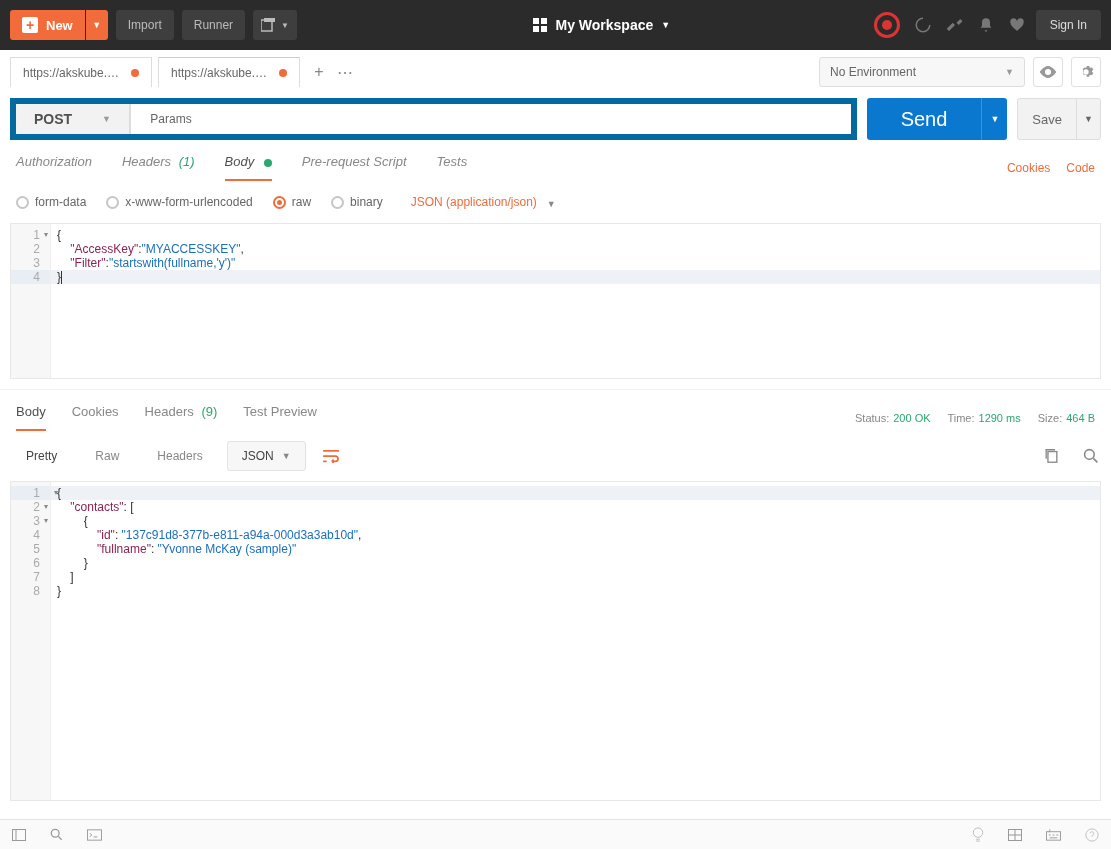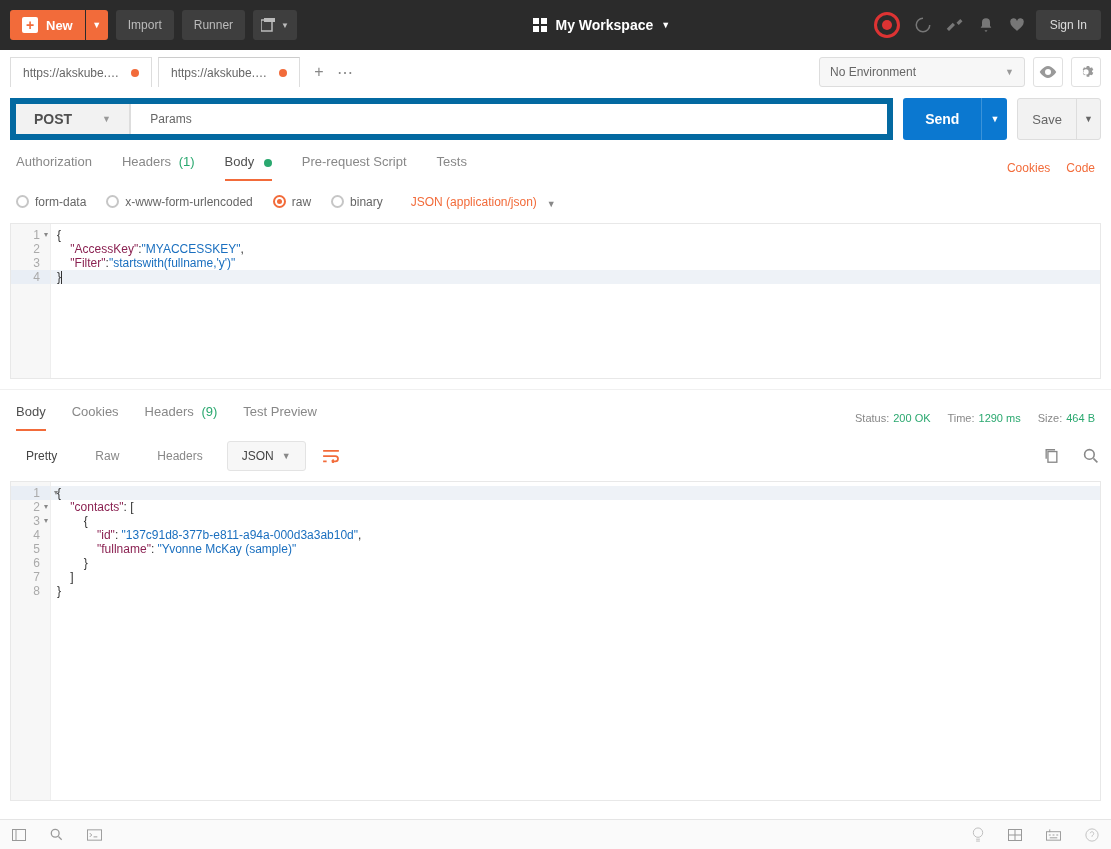--- a/index.html
+++ b/index.html
@@ -30,41 +30,41 @@
 .env-spacer { flex: 1; }
 .env-select { width: 206px; height: 30px; border: 1px solid #ddd; background: #f7f7f7; display: flex; align-items: center; padding: 0 10px; color: #666; font-size: 12px; cursor: pointer; justify-content: space-between; border-radius: 3px; }
 .env-btn { width: 30px; height: 30px; border: 1px solid #e0e0e0; margin-left: 8px; display: flex; align-items: center; justify-content: center; color: #888; cursor: pointer; border-radius: 3px; }
 
 
 .req-row { height: 42px; margin: 0 10px; display: flex; border: 6px solid #0369a1; }
 .method { width: 114px; background: #f2f2f2; display: flex; align-items: center; padding: 0 18px; font-size: 14px; font-weight: 600; color: #505050; cursor: pointer; border-right: 1px solid #ddd; justify-content: space-between; }
 .url-input { flex: 1; display: flex; align-items: center; padding: 0 14px; font-size: 13px; color: #444; }
 .params-btn { width: 81px; display: flex; align-items: center; justify-content: center; font-size: 12px; color: #666; cursor: pointer; border-left: 1px solid #ddd; }
 .send-btn { background: #0b78d0; color: #fff; height: 42px; display: flex; align-items: center; margin-left: 10px; border-radius: 3px; cursor: pointer; }
-.send-main { padding: 0 22px; font-size: 14px; font-weight: 700; }
+.send-main { padding: 0 34px; font-size: 20px; font-weight: 400; }
 .send-dd { width: 26px; border-left: 1px solid rgba(255,255,255,0.2); display: flex; align-items: center; justify-content: center; height: 100%; font-size: 9px; }
 .save-btn { background: #f2f2f2; border: 1px solid #ddd; height: 42px; display: flex; align-items: center; margin-left: 10px; border-radius: 3px; color: #666; cursor: pointer; }
 .save-main { padding: 0 14px; font-size: 13px; }
 .save-dd { width: 24px; border-left: 1px solid #ddd; display: flex; align-items: center; justify-content: center; height: 100%; font-size: 9px; }
 
 
 .req-tabs { display: flex; align-items: center; padding: 14px 16px 0; font-size: 13px; color: #888; }
-.req-tabs .rt { margin-right: 30px; cursor: pointer; padding-bottom: 10px; border-bottom: 2px solid transparent; }
+.req-tabs .rt { margin-right: 30px; cursor: pointer; padding-bottom: 10px; border-bottom: 2px solid transparent; font-style: italic; }
 .req-tabs .rt.active { color: #505050; border-bottom-color: #f26b3a; }
 .req-tabs .rt .count { color: #2aa86f; margin-left: 4px; }
 .req-tabs .rt .green-dot { display: inline-block; width: 8px; height: 8px; border-radius: 50%; background: #2aa86f; margin-left: 6px; vertical-align: middle; }
 .req-tabs .spacer { flex: 1; }
 .req-tabs .link { color: #f26b3a; margin-left: 16px; cursor: pointer; font-size: 12px; }
 
 
 .body-types { display: flex; align-items: center; padding: 14px 16px; font-size: 12px; color: #666; gap: 20px; }
 .radio { width: 13px; height: 13px; border-radius: 50%; border: 2px solid #c6c6c6; display: inline-block; margin-right: 6px; vertical-align: middle; position: relative; }
 .radio.checked { border-color: #f26b3a; }
 .radio.checked::after { content:''; position:absolute; inset:2px; border-radius:50%; background:#f26b3a; }
-.body-type { display: flex; align-items: flex-start; cursor: pointer; }
+.body-type { display: flex; align-items: center; cursor: pointer; }
 .json-dd { color: #f26b3a; cursor: pointer; display: flex; align-items: flex-end; gap: 10px; margin-left: 8px; }
 
 
 .editor { margin: 0 10px; border: 1px solid #e8e8e8; height: 156px; display: flex; font-family: Consolas, Monaco, monospace; font-size: 12px; }
 .gutter { width: 40px; background: #f7f7f7; border-right: 1px solid #eee; text-align: right; padding: 4px 10px 0 0; color: #aaa; line-height: 14px; }
 .gutter .ln { height: 14px; position: relative; }
 .gutter .fold::after { content: '▾'; position: absolute; right: -8px; font-size: 8px; color: #888; }
 .code-area { flex: 1; padding: 4px 6px 0; line-height: 14px; }
 .code-area .cl { height: 14px; white-space: pre; }
 .code-area .hl { background: #eef2f7; margin-left: -6px; padding-left: 6px; margin-right: -6px; padding-right: 6px; }

